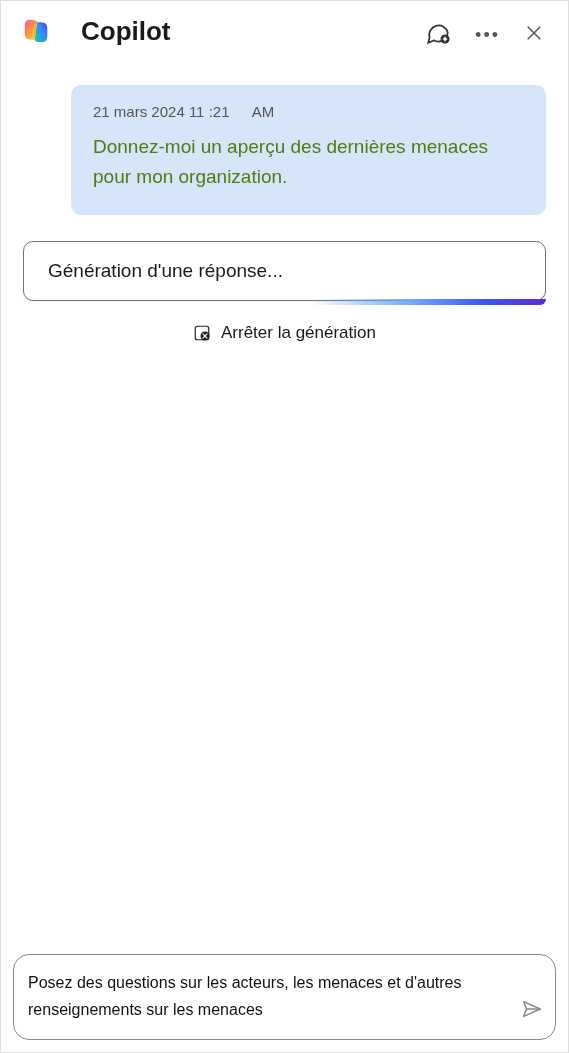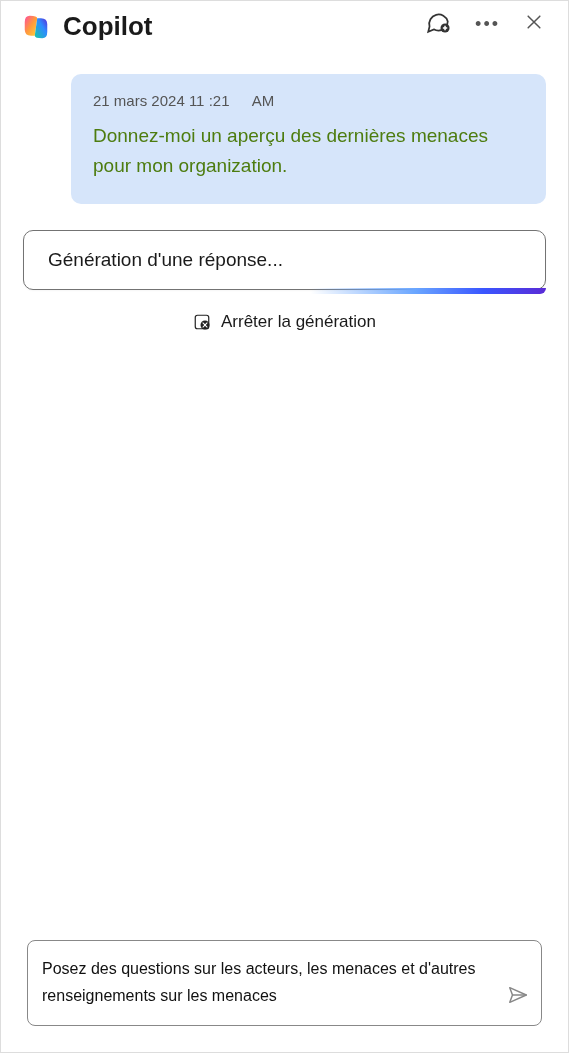--- a/index.html
+++ b/index.html
@@ -12,22 +12,23 @@
     border: 1px solid #ddd;
     display: flex;
     flex-direction: column;
     overflow: hidden;
     color: #1a1a1a;
   }
 
   
   .header {
     display: flex;
-    align-items: flex-end;
-    padding: 4px 20px 8px 20px;
+    align-items: flex-start;
+    padding: 15px 20px 8px 20px;
+    gap: 18px;
   }
   .logo {
     width: 30px;
     height: 30px;
     margin-right: 12px;
     flex-shrink: 0;
   }
   .title {
     font-size: 26px;
     font-weight: 600;
@@ -122,23 +123,23 @@
     border: none;
     cursor: pointer;
     font-size: 17px;
     color: #1a1a1a;
     align-self: center;
   }
   .stop-gen .stop-ic { width: 18px; height: 18px; }
 
   
   .input-area {
-    margin: 26px;
+    margin: 12px;
     border: 1px solid #888;
-    border-radius: 8px;
+    border-radius: 16px;
     padding: 14px 14px 16px 14px;
     position: relative;
   }
   .input-text {
     font-size: 16px;
     line-height: 1.7;
     color: #111;
     padding-right: 30px;
   }
   .send-btn {

